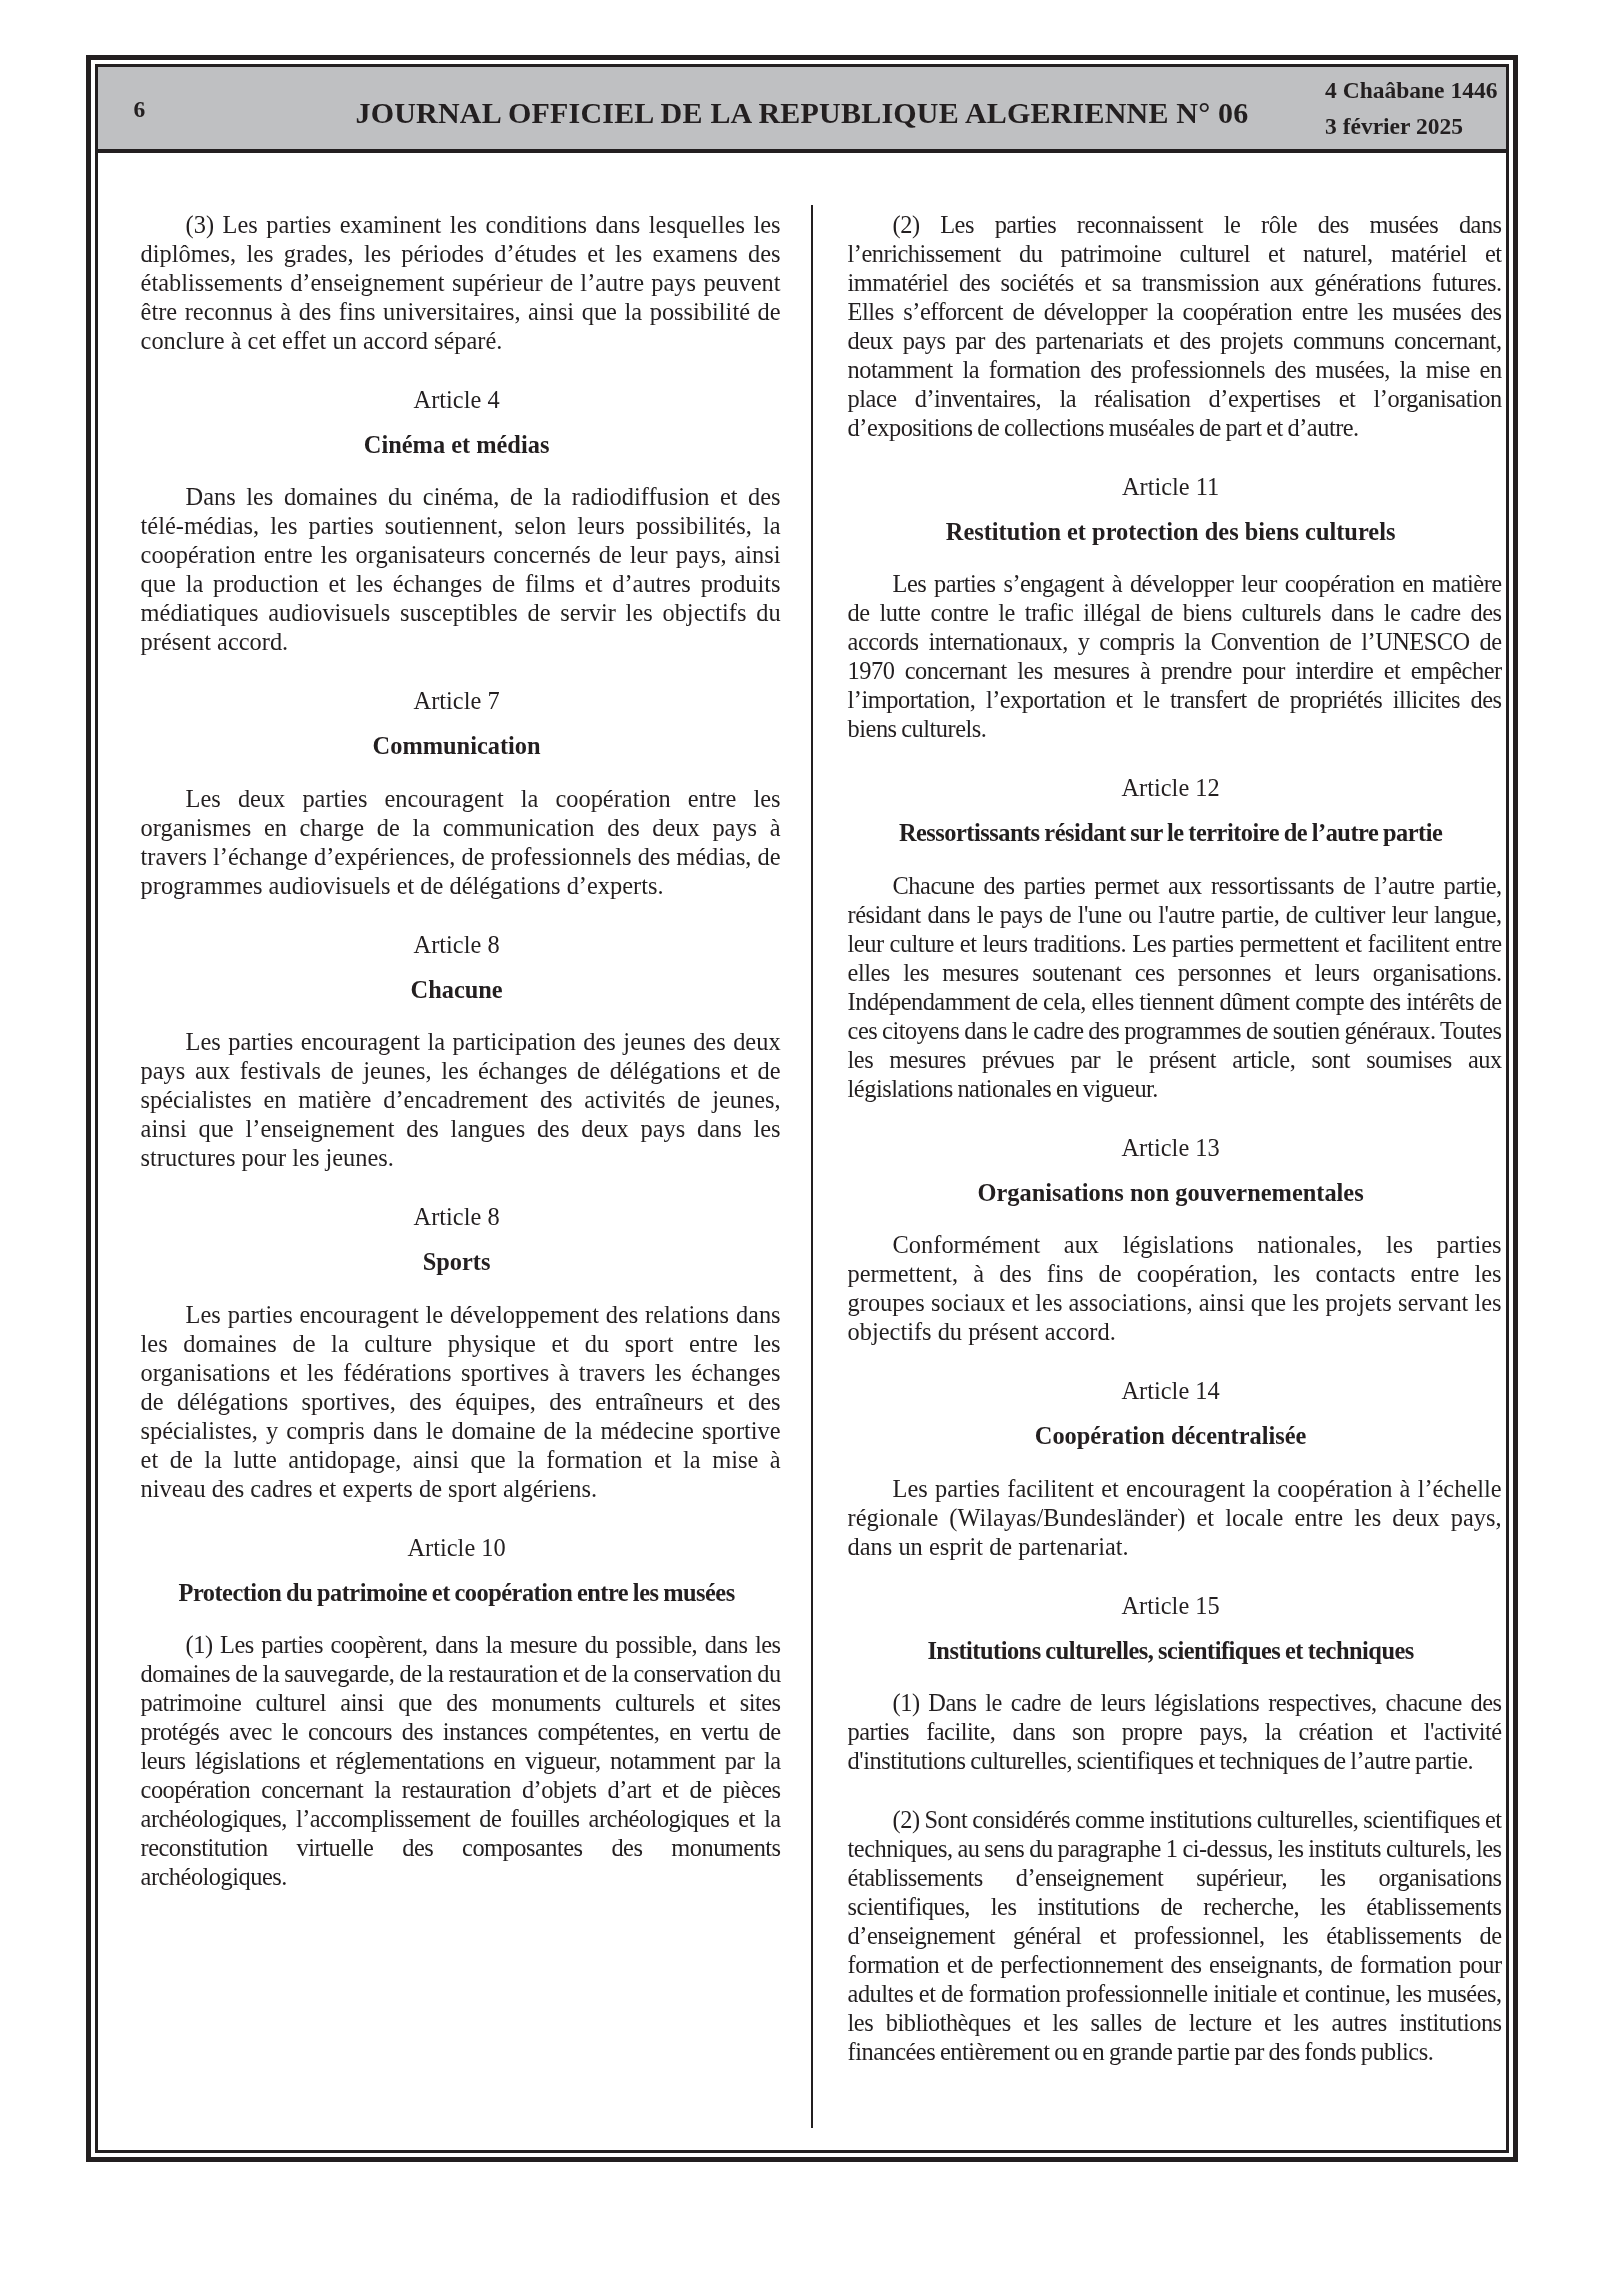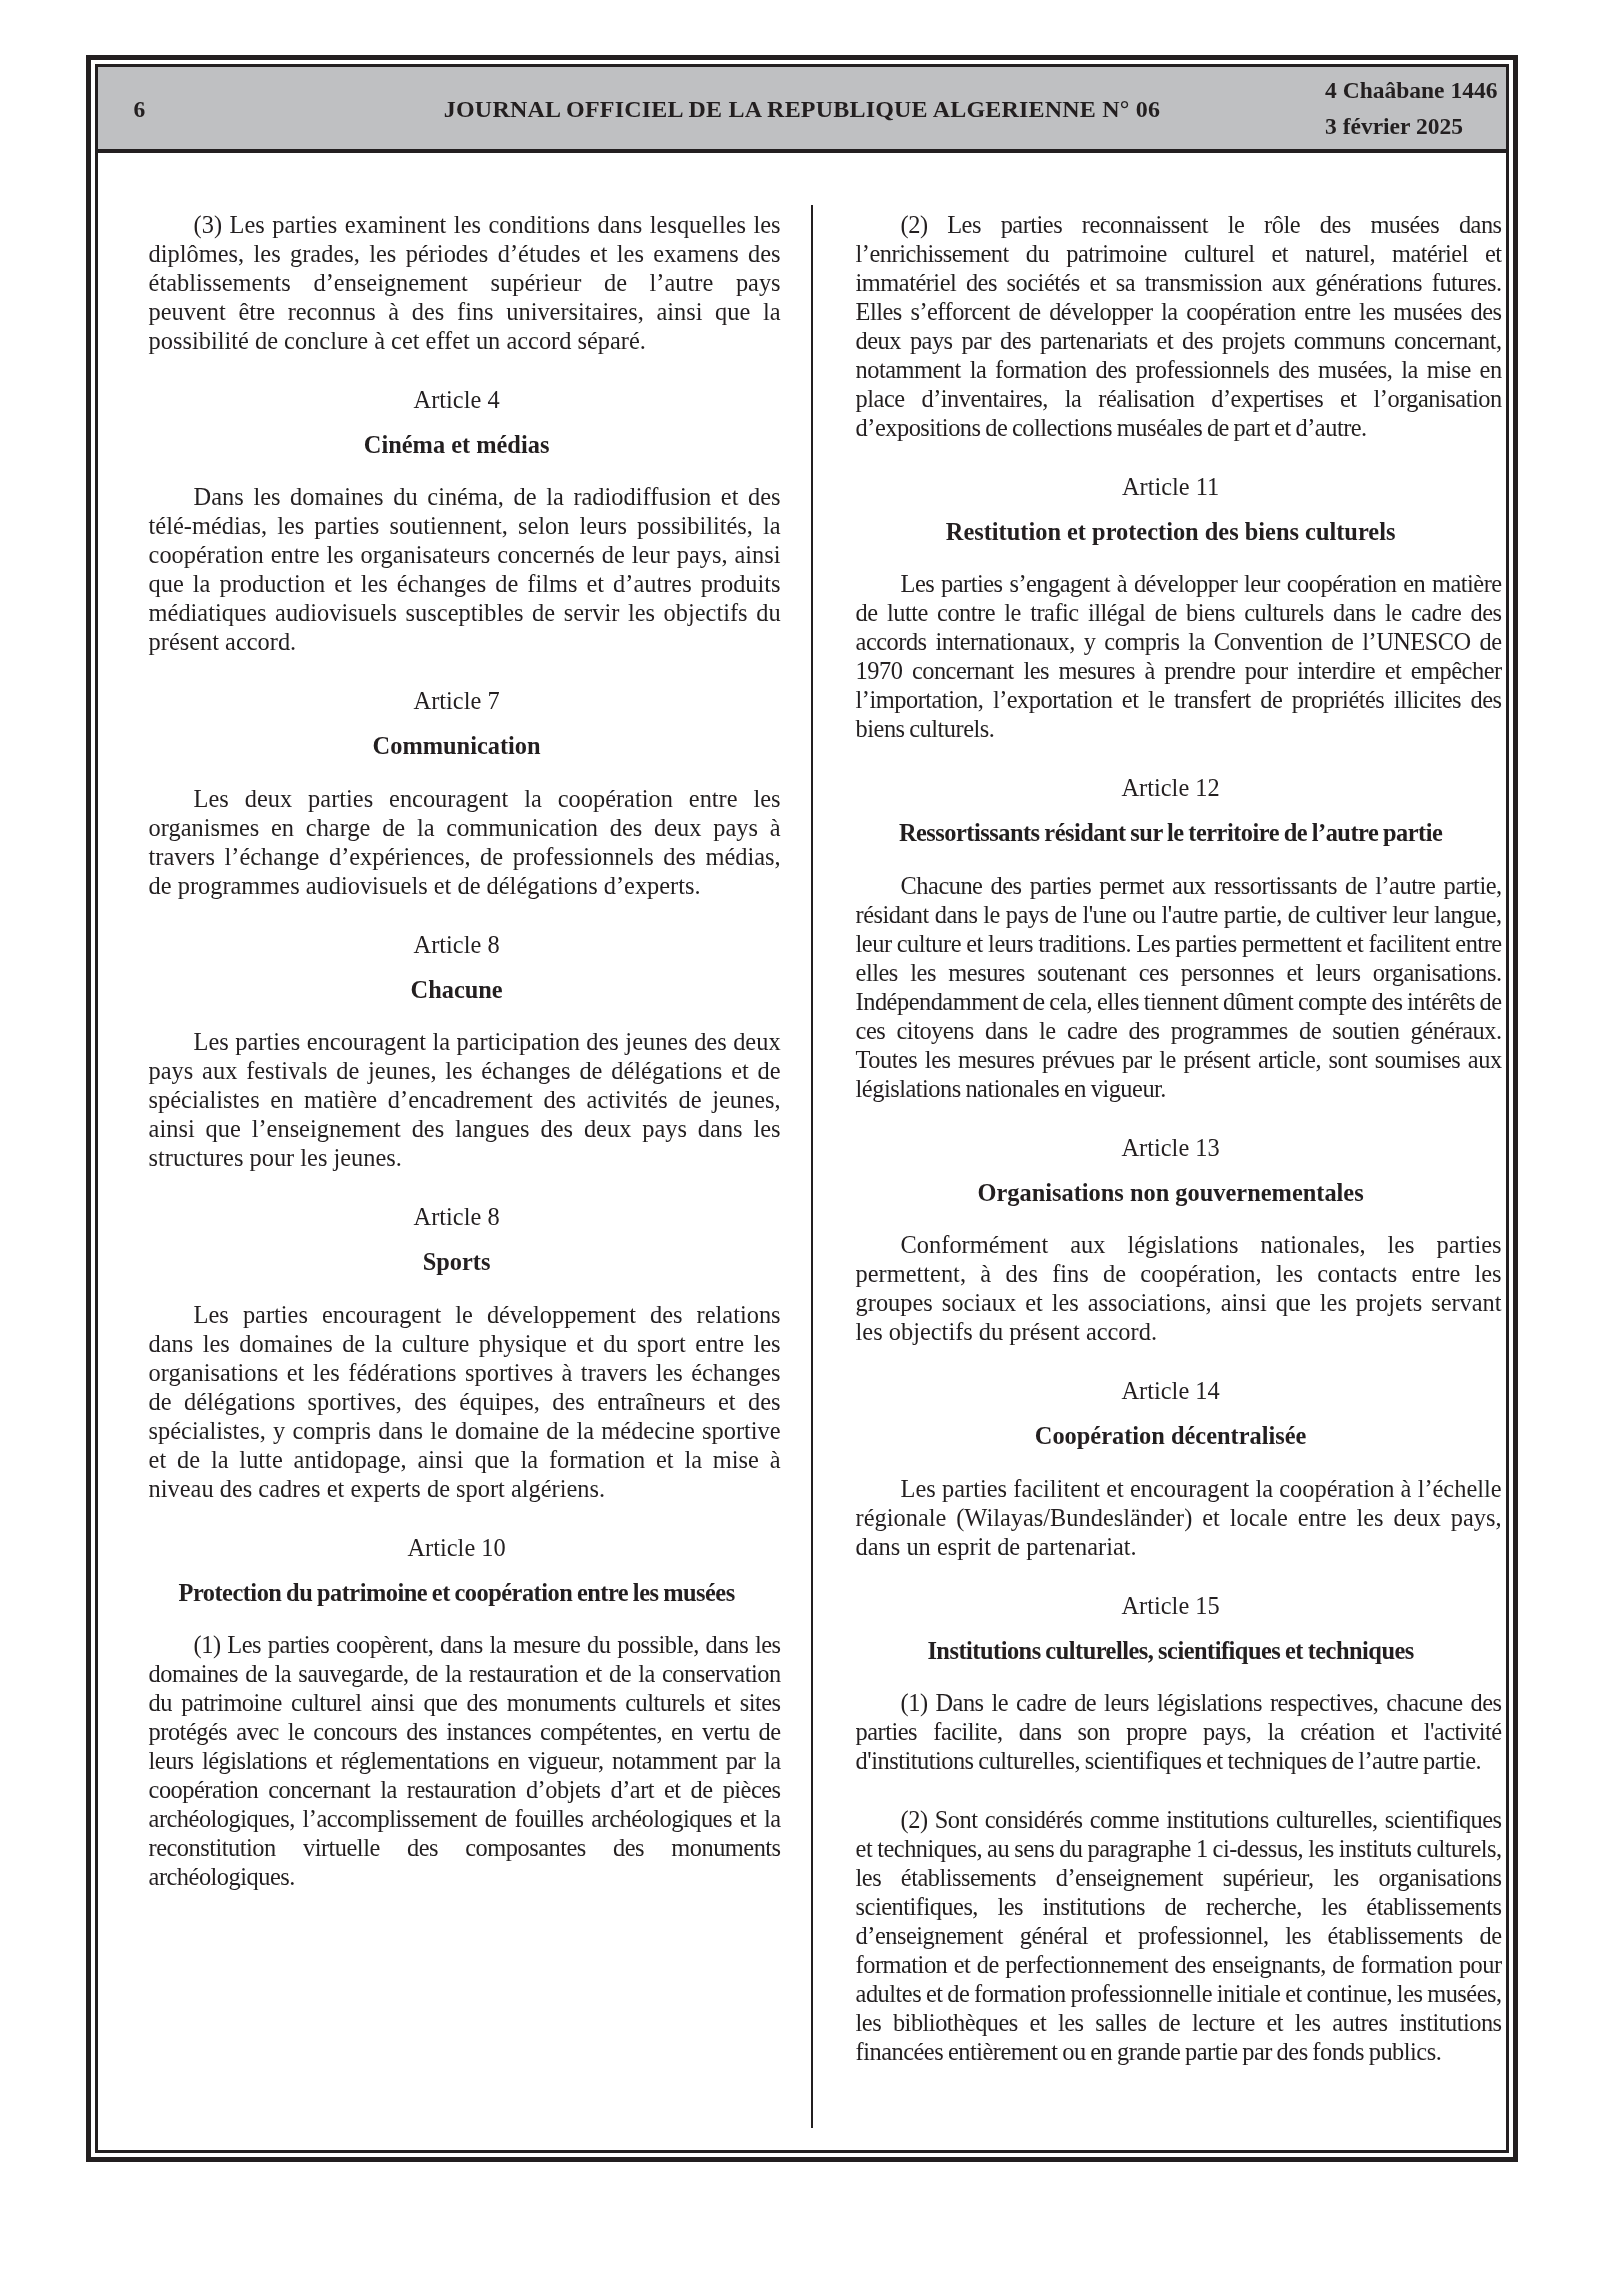--- a/index.html
+++ b/index.html
@@ -6,27 +6,27 @@
   body { width: 1615px; height: 2285px; position: relative; overflow: hidden;
          font-family: "Liberation Serif", "DejaVu Serif", serif; color: #231f20; }
   .outer-frame { position: absolute; left: 86px; top: 55px; width: 1422px; height: 2097px;
                  border: 5.4px solid #231f20; }
   .inner-frame { position: absolute; left: 3.6px; top: 3.6px; right: 3.6px; bottom: 3.6px;
                  border: 3.6px solid #231f20; }
   .header { position: absolute; left: 0; top: 0; right: 0; height: 82px;
             background: #bfc0c2; border-bottom: 4.5px solid #231f20; }
   .header .page-num { position: absolute; left: 36px; top: 29px; font-weight: bold; font-size: 23.5px; }
   .header .journal-title { position: absolute; left: 0; right: 0; top: 29px; text-align: center;
-            font-weight: bold; font-size: 24px; letter-spacing: 0.2px; }
+            font-weight: bold; font-size: 30px; letter-spacing: 0.2px; }
   .header .dates { position: absolute; right: 9px; top: 5.4px; font-weight: bold; font-size: 23.5px; line-height: 36px; }
   .column { position: absolute; top: 143px; width: 648px; font-size: 24.4px; line-height: 29px; }
   .col-left { left: 35px; }
   .col-right { left: 742px; width: 662px; }
   .divider { position: absolute; left: 713px; top: 138px; width: 2.7px; height: 1923px; background: #231f20; }
-  p.para { margin: 0 0 30px 16px; text-align: justify; text-indent: 45px; font-family: Liberation Serif, serif; }
+  p.para { margin: 0 0 30px 8px; text-align: justify; text-indent: 45px; font-family: Liberation Serif, serif; }
   .article-label { text-align: center; margin: 16px; }
   .article-title { text-align: center; margin: 5.4px 0 23.5px 0; font-weight: bold; }
   .tight { letter-spacing: -0.5px; word-spacing: -0.9px; }
 </style>
 </head>
 <body>
 
 <div class="outer-frame">
   <div class="inner-frame">
 

